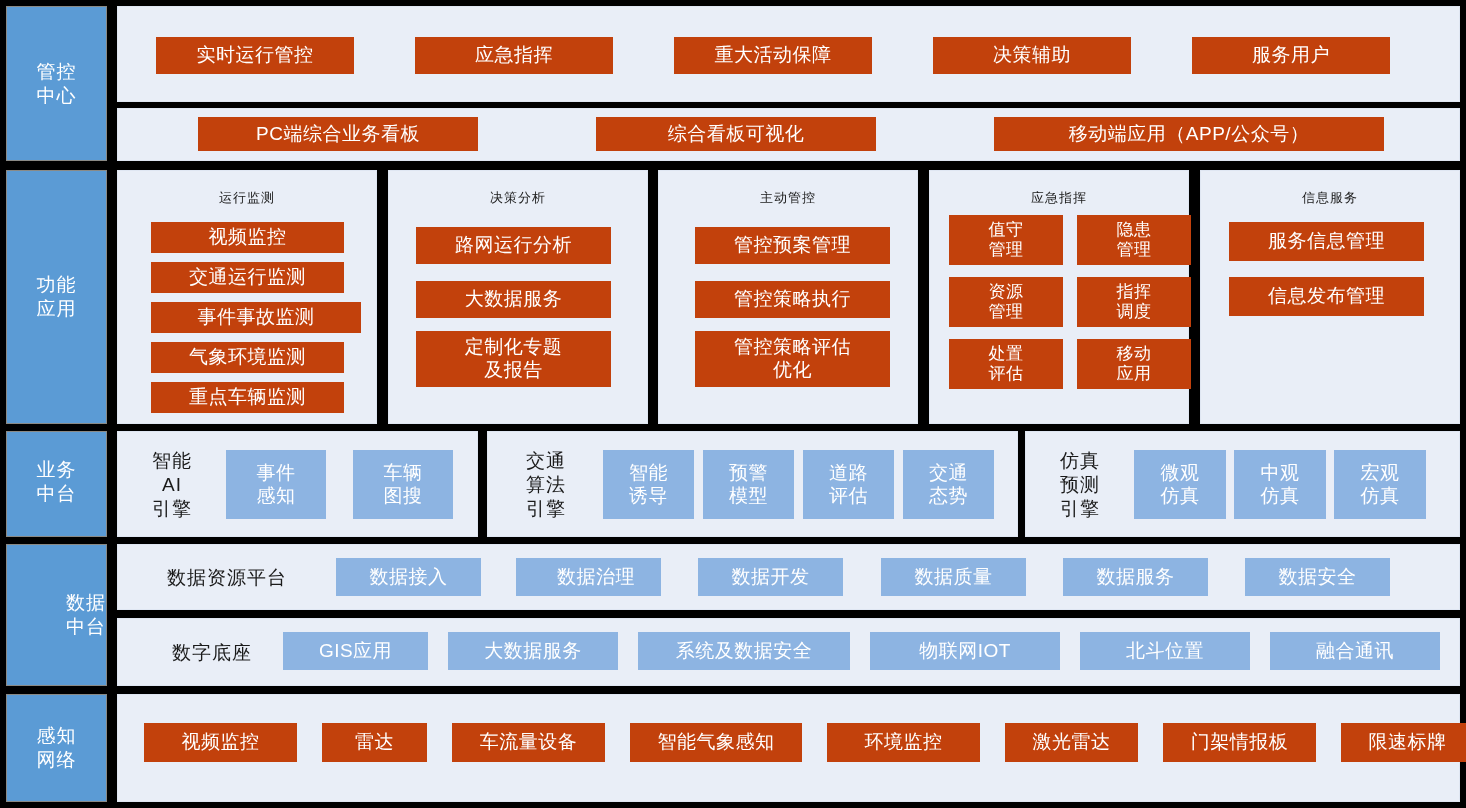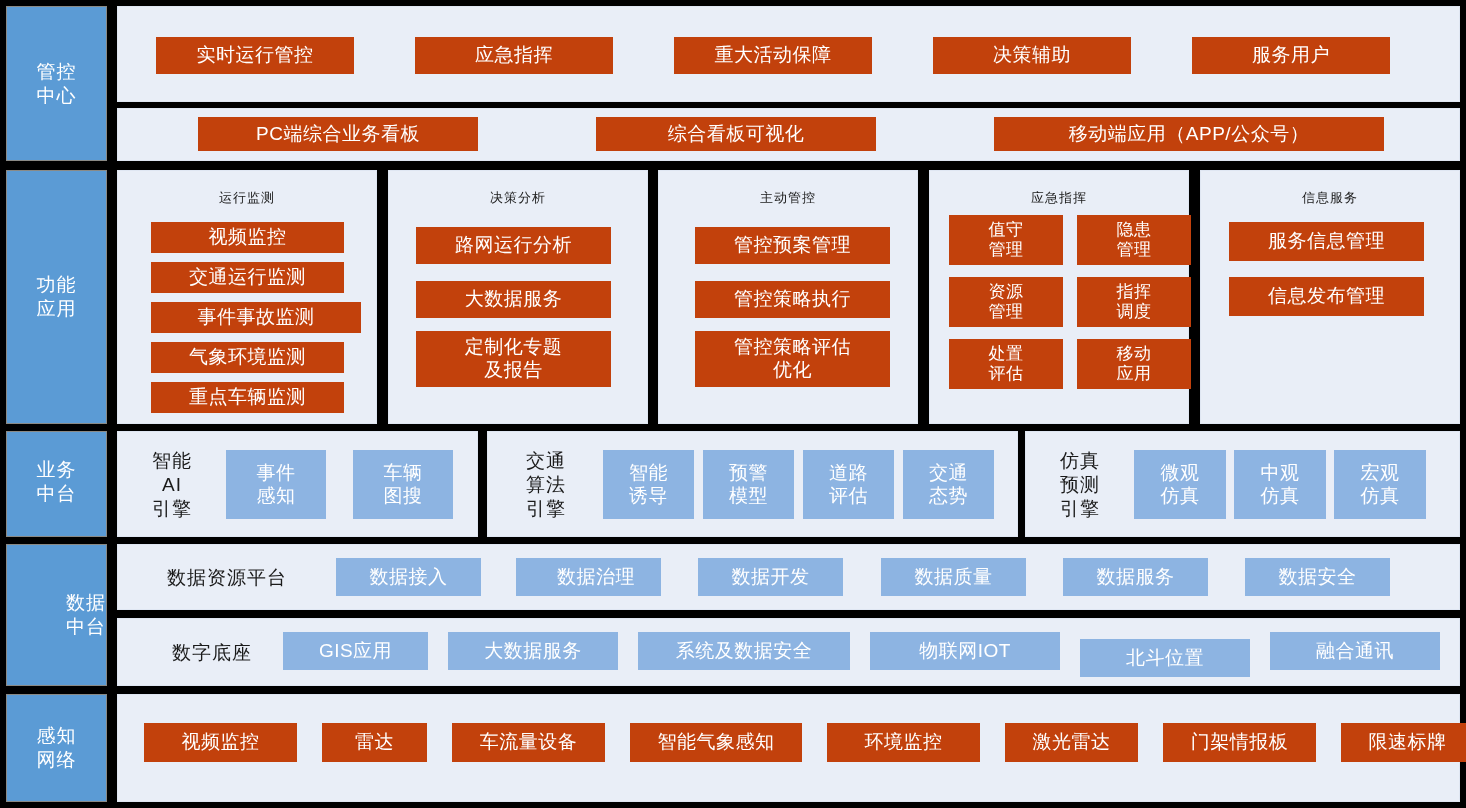--- a/index.html
+++ b/index.html
@@ -216,21 +216,21 @@
     <div class="btn light" style="left:945px;top:13px;width:145px;height:38px;">数据服务</div>
     <div class="btn light" style="left:1127px;top:13px;width:145px;height:38px;">数据安全</div>
   </div>
 
   <div class="panel" style="left:117px;top:618px;width:1343px;height:68px;">
     <div class="row-label" style="left:14px;top:17px;width:160px;height:34px;">数字底座</div>
     <div class="btn light" style="left:165px;top:13px;width:145px;height:38px;">GIS应用</div>
     <div class="btn light" style="left:330px;top:13px;width:170px;height:38px;">大数据服务</div>
     <div class="btn light" style="left:520px;top:13px;width:212px;height:38px;">系统及数据安全</div>
     <div class="btn light" style="left:752px;top:13px;width:190px;height:38px;">物联网IOT</div>
-    <div class="btn light" style="left:962px;top:13px;width:170px;height:38px;margin-top:7px;">北斗位置</div>
+    <div class="btn light" style="left:962px;top:13px;width:170px;height:38px;">北斗位置</div>
     <div class="btn light" style="left:1152px;top:13px;width:170px;height:38px;">融合通讯</div>
   </div>
 
   <div class="panel" style="left:117px;top:694px;width:1343px;height:108px;">
     <div class="btn" style="left:26px;top:28px;width:153px;height:39px;">视频监控</div>
     <div class="btn" style="left:204px;top:28px;width:105px;height:39px;">雷达</div>
     <div class="btn" style="left:334px;top:28px;width:153px;height:39px;">车流量设备</div>
     <div class="btn" style="left:512px;top:28px;width:172px;height:39px;">智能气象感知</div>
     <div class="btn" style="left:709px;top:28px;width:153px;height:39px;">环境监控</div>
     <div class="btn" style="left:887px;top:28px;width:133px;height:39px;">激光雷达</div>

